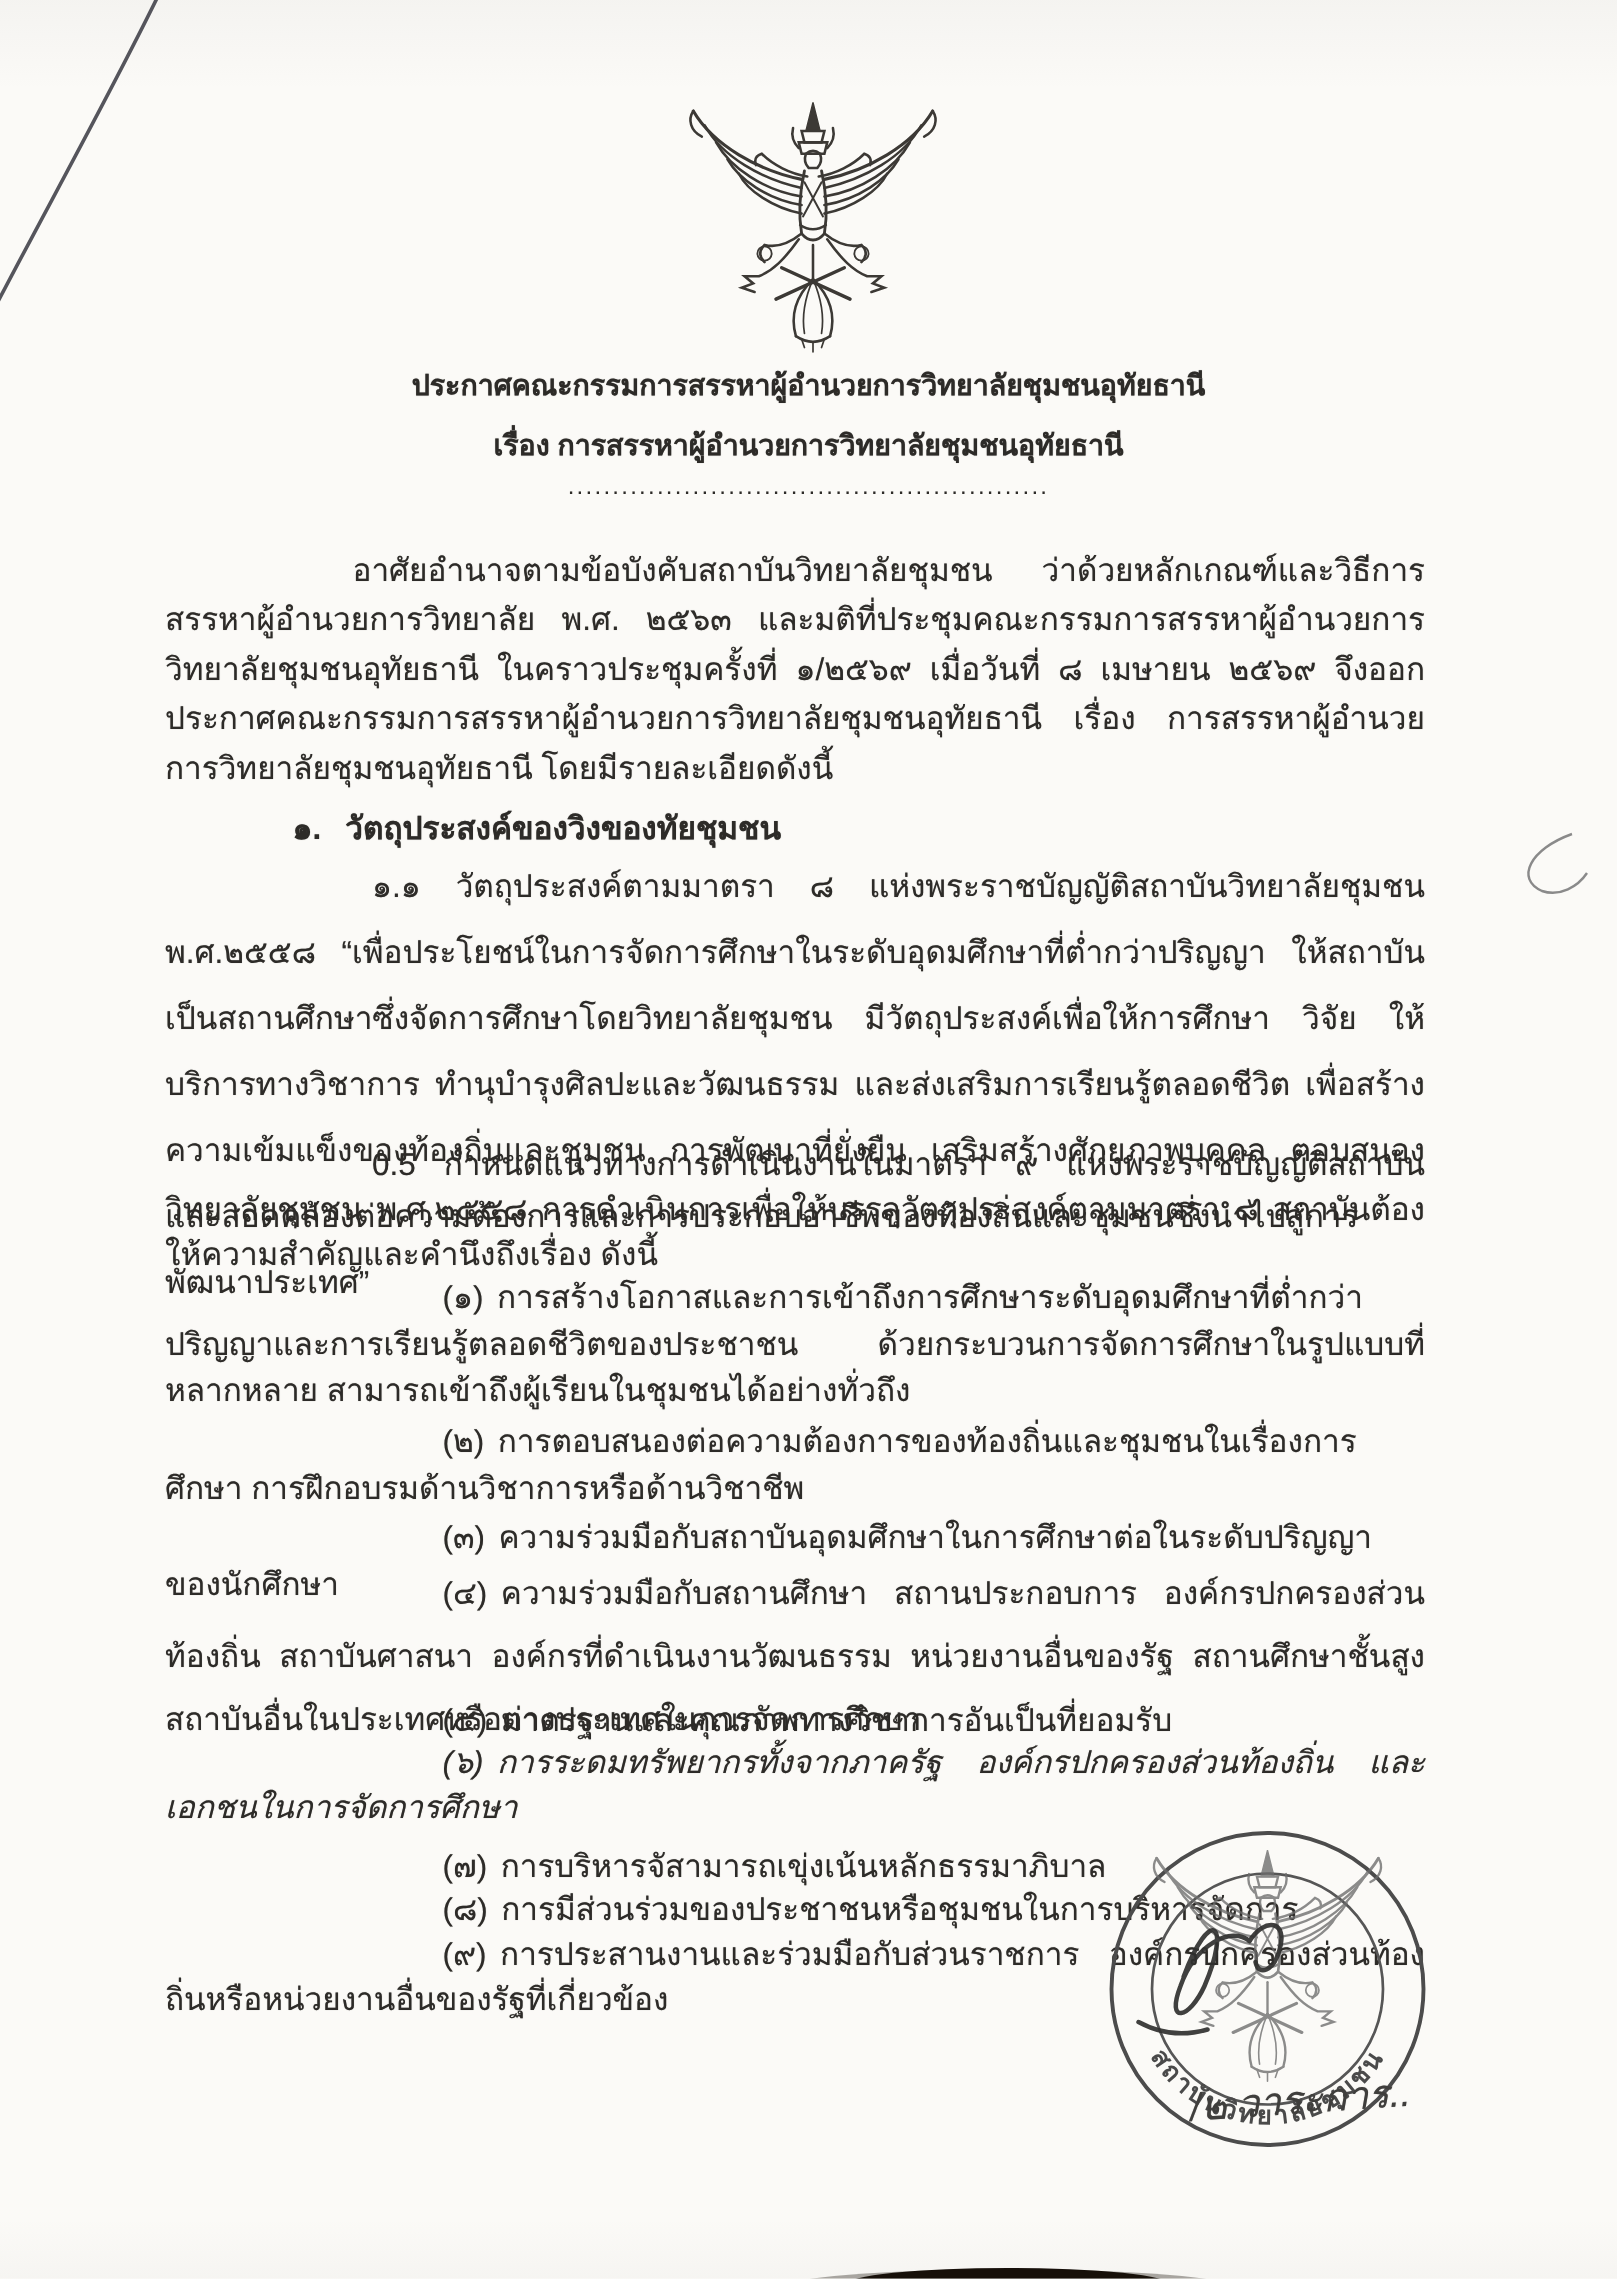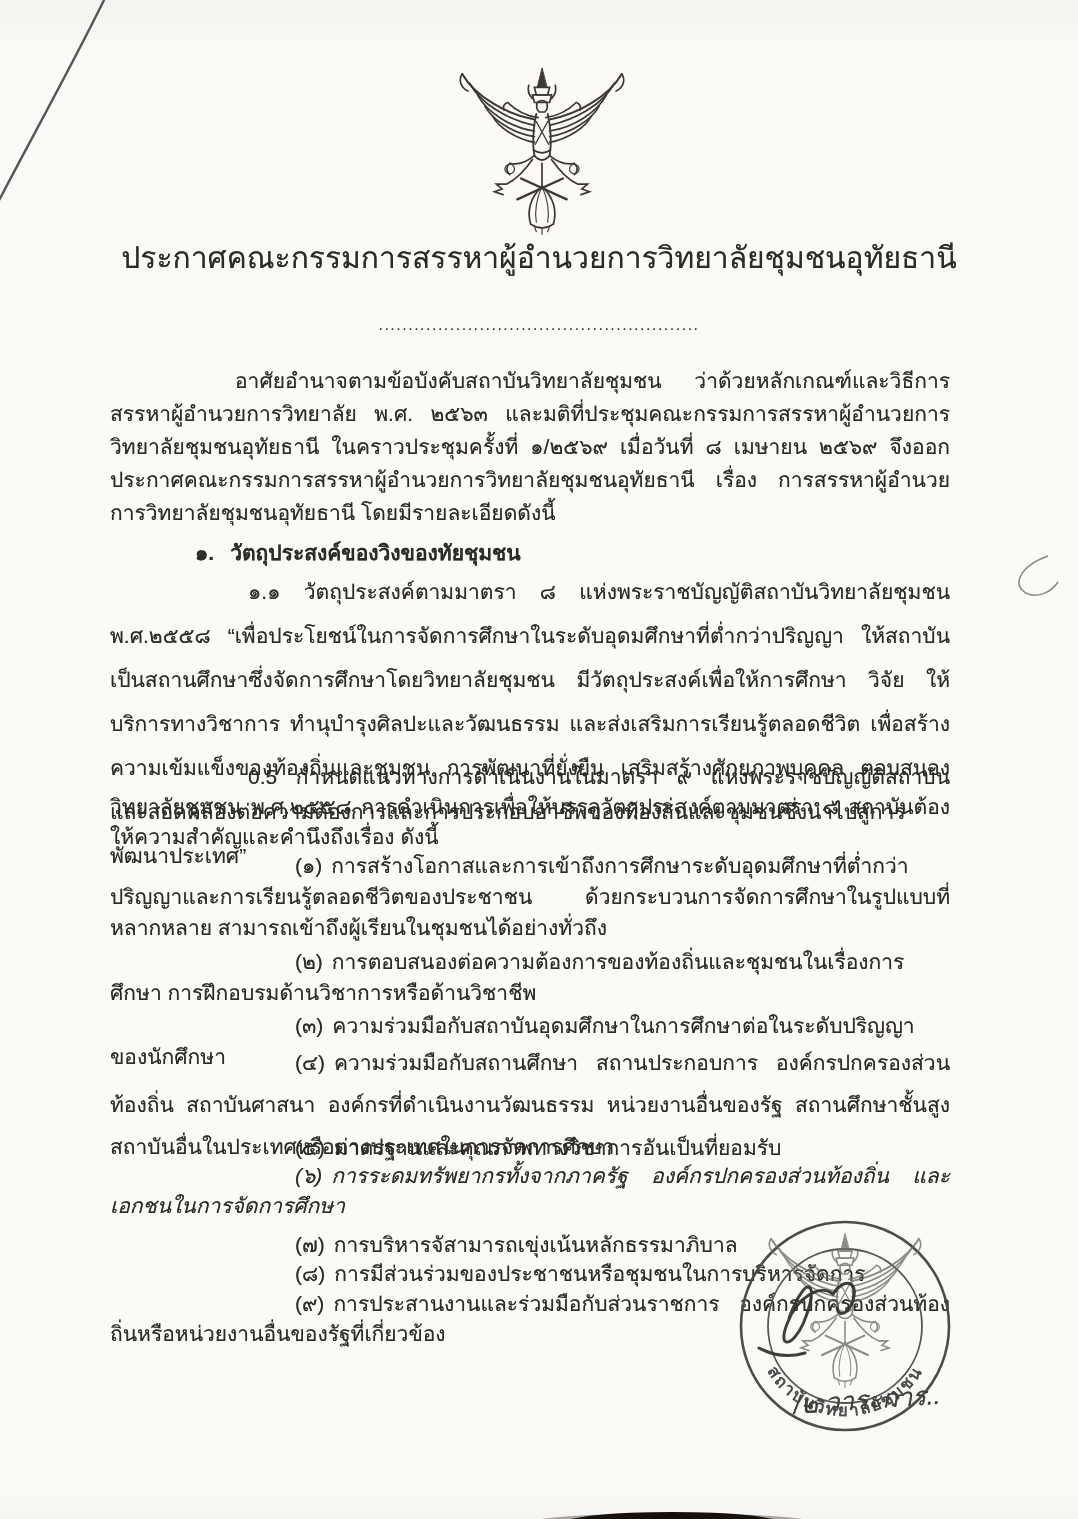--- a/index.html
+++ b/index.html
@@ -20,21 +20,21 @@
   .paper-tint{
     position:absolute;inset:0;pointer-events:none;
     background:
       linear-gradient(180deg, rgba(120,120,118,0.05) 0px, rgba(120,120,118,0) 60px),
       linear-gradient(0deg, rgba(120,120,118,0.04) 0px, rgba(120,120,118,0) 40px);
   }
   .abs{position:absolute;}
   .emblem{left:447px;top:60px;width:190px;height:180px;}
   .titleblock{
     left:0;top:238px;width:1078px;text-align:center;
-    font-size:30px;font-weight:normal;line-height:40px;
+    font-size:19px;font-weight:bold;line-height:40px;
     text-shadow:0 0 .5px rgba(45,43,40,.6);
   }
   .dots{
     left:0;top:316px;width:1078px;text-align:center;
     font-size:16px;letter-spacing:1.5px;color:var(--ink);
   }
   .bodytext{
     left:110px;width:840px;
     font-size:21px;font-weight:500;
     text-align:justify;
@@ -119,20 +119,21 @@
 </svg>
 
 <div class="paper-tint"></div>
 
 <svg class="abs emblem" viewBox="0 0 200 180" style="color:#3c3935">
   <use href="#garuda"></use>
 </svg>
 
 <div class="abs titleblock">
   <div>ประกาศคณะกรรมการสรรหาผู้อำนวยการวิทยาลัยชุมชนอุทัยธานี</div>
+  <div>เรื่อง การสรรหาผู้อำนวยการวิทยาลัยชุมชนอุทัยธานี</div>
 </div>
 <div class="abs dots">......................................................</div>
 
 <p class="abs bodytext intro">อาศัยอำนาจตามข้อบังคับสถาบันวิทยาลัยชุมชน ว่าด้วยหลักเกณฑ์และวิธีการสรรหาผู้อำนวยการวิทยาลัย พ.ศ. ๒๕๖๓ และมติที่ประชุมคณะกรรมการสรรหาผู้อำนวยการวิทยาลัยชุมชนอุทัยธานี ในคราวประชุมครั้งที่ ๑/๒๕๖๙ เมื่อวันที่ ๘ เมษายน ๒๕๖๙ จึงออกประกาศคณะกรรมการสรรหาผู้อำนวยการวิทยาลัยชุมชนอุทัยธานี เรื่อง การสรรหาผู้อำนวยการวิทยาลัยชุมชนอุทัยธานี โดยมีรายละเอียดดังนี้</p>
 
 <p class="abs bodytext heading">
   <span class="hnum">๑.</span><span>วัตถุประสงค์ของวิงของทัยชุมชน</span>
 </p>
 
 <p class="abs bodytext clause11">๑.๑ วัตถุประสงค์ตามมาตรา ๘ แห่งพระราชบัญญัติสถาบันวิทยาลัยชุมชน พ.ศ.๒๕๕๘ “เพื่อประโยชน์ในการจัดการศึกษาในระดับอุดมศึกษาที่ต่ำกว่าปริญญา ให้สถาบันเป็นสถานศึกษาซึ่งจัดการศึกษาโดยวิทยาลัยชุมชน มีวัตถุประสงค์เพื่อให้การศึกษา วิจัย ให้บริการทางวิชาการ ทำนุบำรุงศิลปะและวัฒนธรรม และส่งเสริมการเรียนรู้ตลอดชีวิต เพื่อสร้างความเข้มแข็งของท้องถิ่นและชุมชน การพัฒนาที่ยั่งยืน เสริมสร้างศักยภาพบุคคล ตอบสนองและสอดคล้องต่อความต้องการและการประกอบอาชีพของท้องถิ่นและชุมชนซึ่งนำไปสู่การพัฒนาประเทศ”</p>

